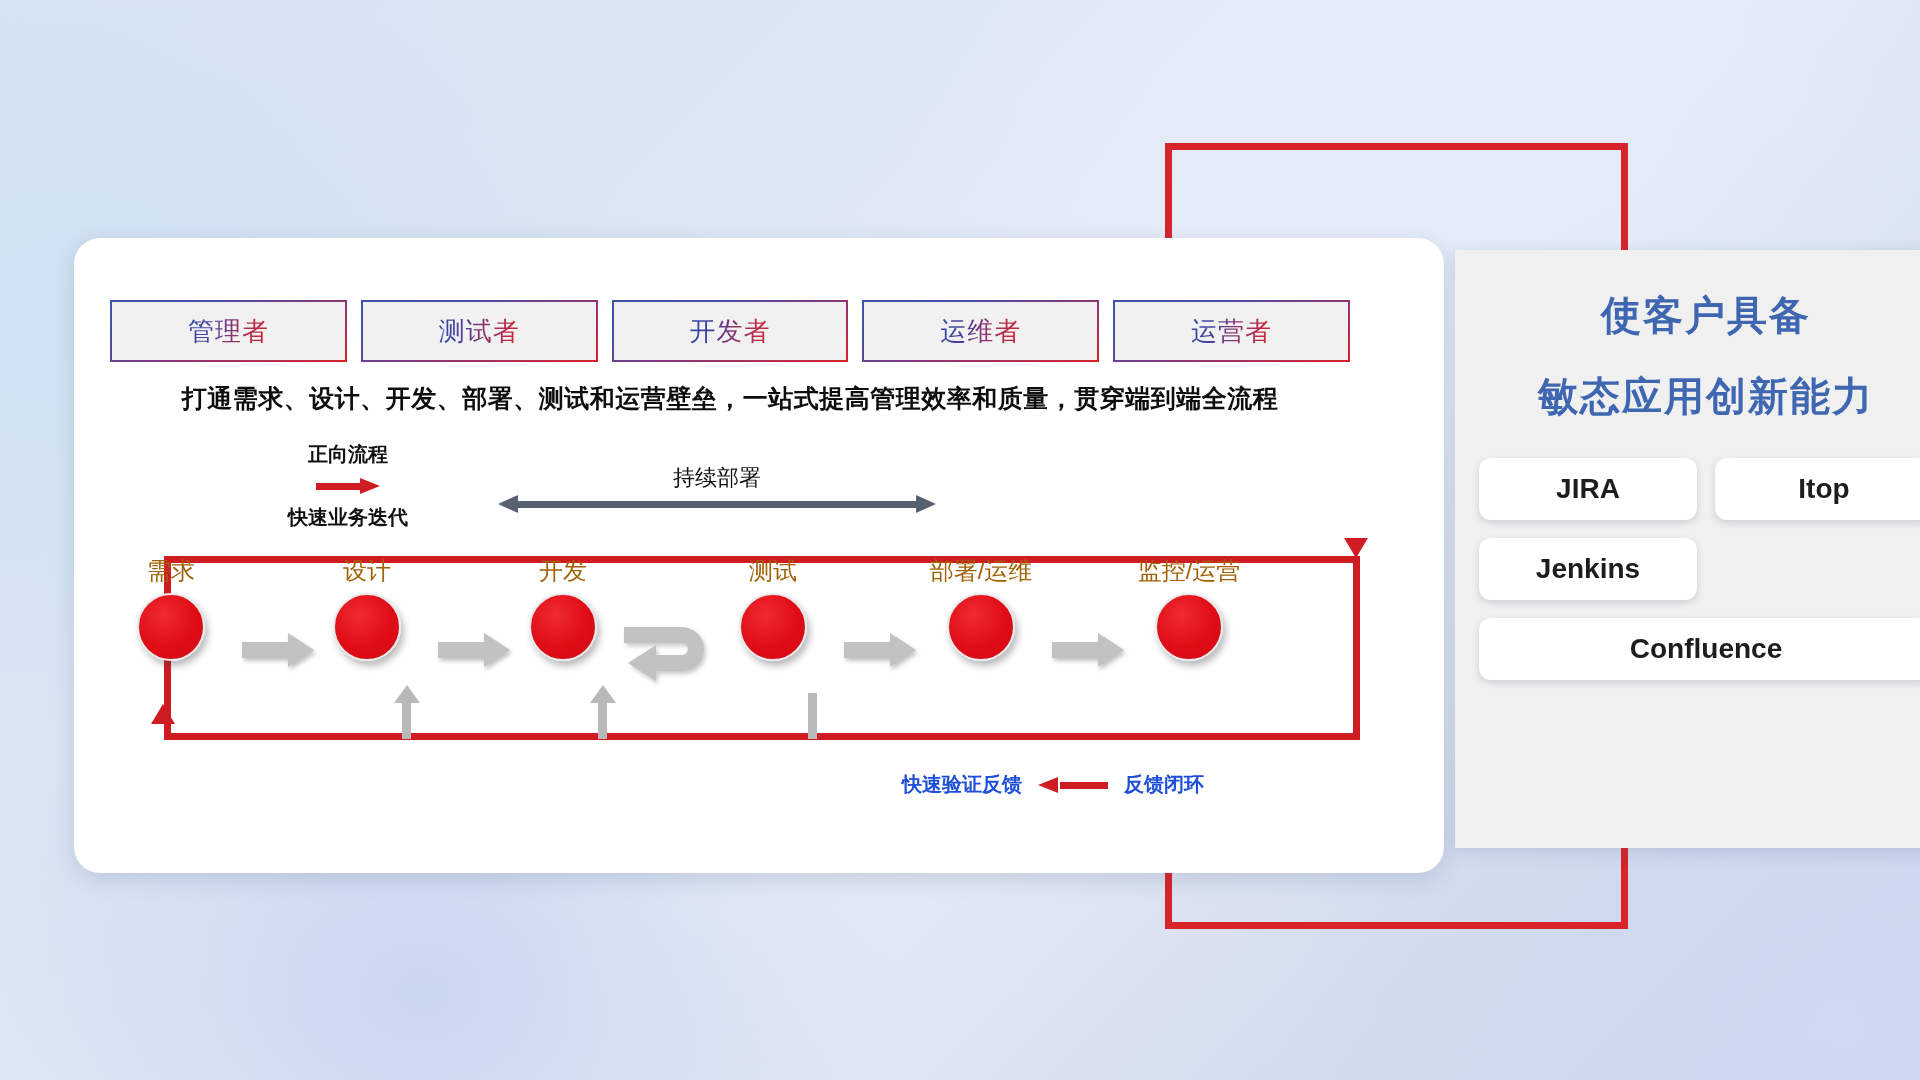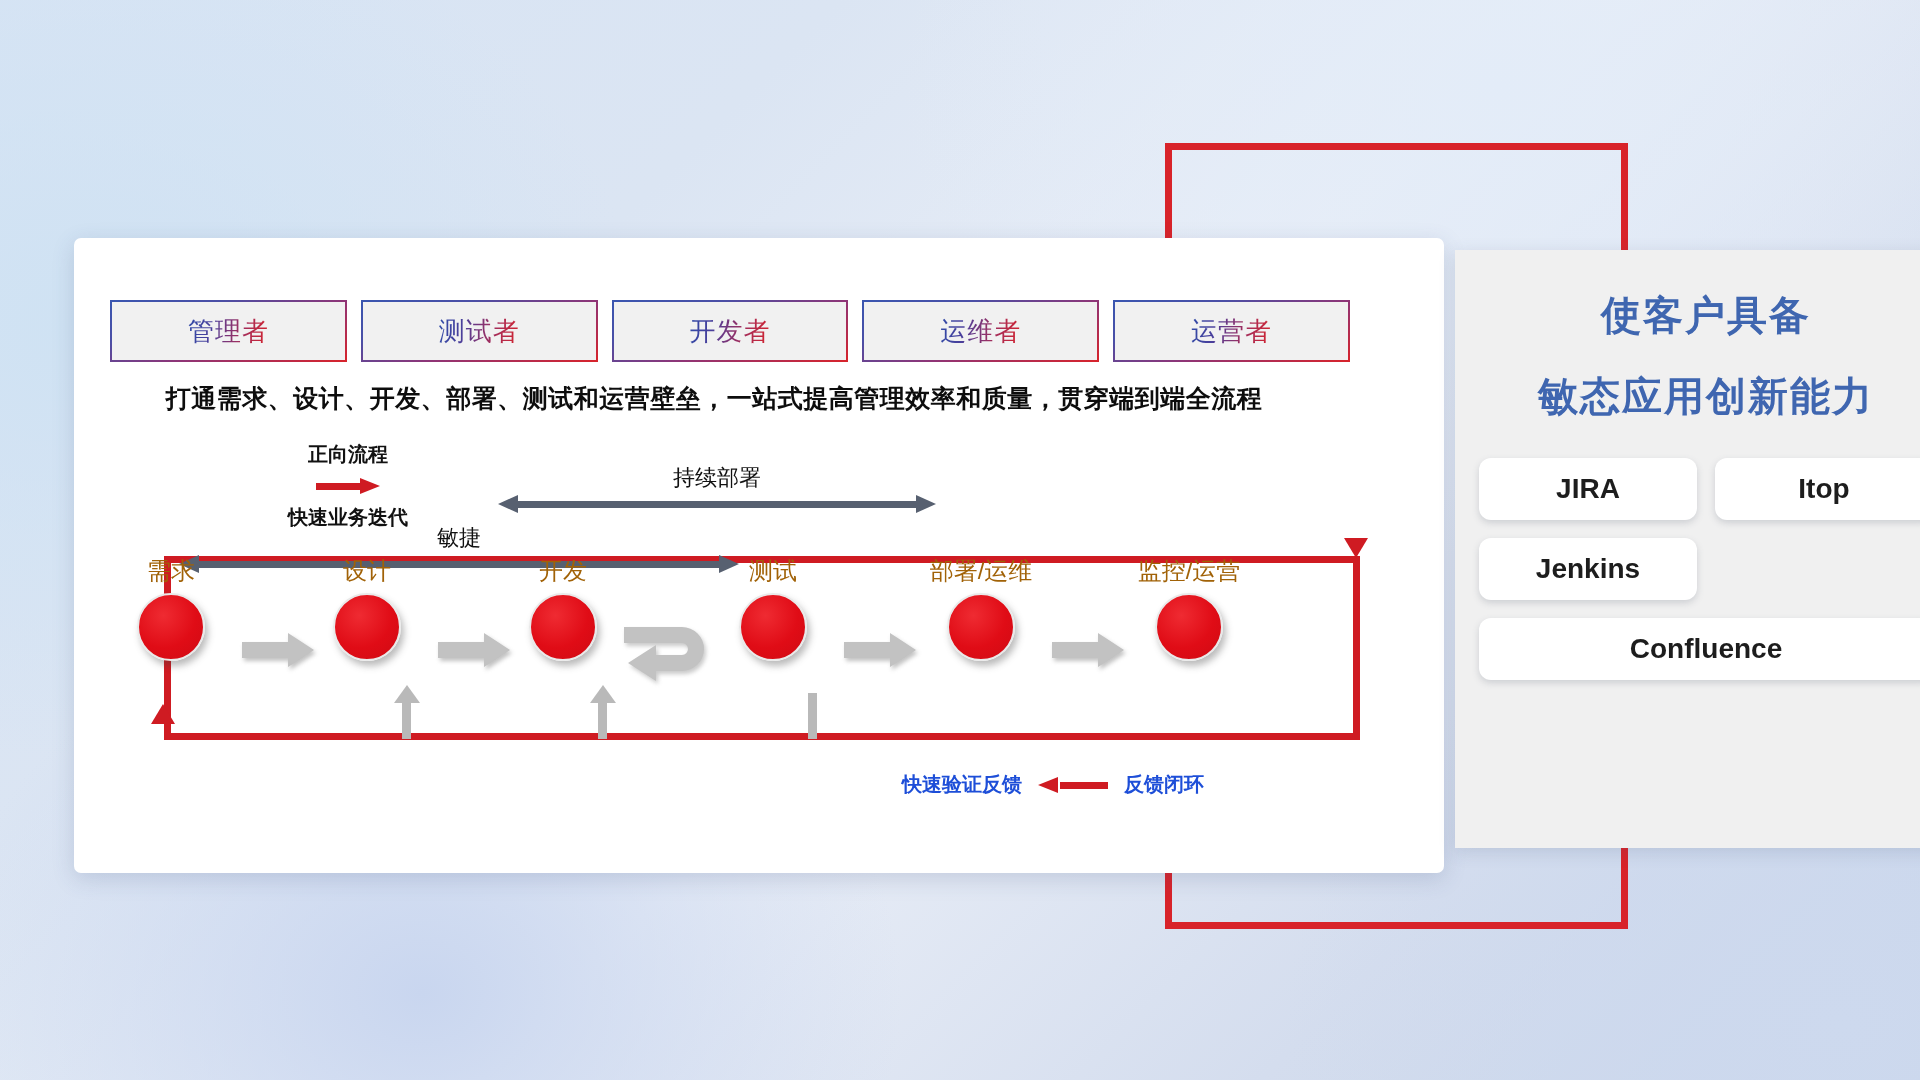--- a/index.html
+++ b/index.html
@@ -19,21 +19,21 @@
   
   .redframe{
     position:absolute; left:1165px; top:143px; width:463px; height:786px;
     border:7px solid #d8232a; border-left-width:7px;
     background:transparent;
   }
 
   
   .card{
     position:absolute; left:74px; top:238px; width:1370px; height:635px;
-    background:#fff; border-radius:7px;
+    background:#fff; border-radius:26px;
     box-shadow:0 6px 22px rgba(60,80,120,.18);
   }
 
   
   .roles{
     position:absolute; left:36px; top:62px; width:1240px;
     display:flex; gap:14px;
   }
   .role{
     flex:1 1 0; height:62px;
@@ -48,21 +48,21 @@
   }
   .role span{
     font-size:26px; font-weight:400; letter-spacing:1px;
     background:linear-gradient(100deg,#2f4ba8 0%,#4a3f9b 30%,#9c2f62 62%,#d8232a 100%);
     -webkit-background-clip:text; background-clip:text; color:transparent;
     -webkit-text-fill-color:transparent;
   }
 
   
   .desc{
-    position:absolute; left:20px; top:144px; width:1240px;
+    position:absolute; left:36px; top:144px; width:1240px;
     text-align:center; font-size:25px; font-weight:bold; color:#0d0d0d;
     letter-spacing:.5px; white-space:nowrap;
   }
 
   
   .legend-fwd{
     position:absolute; left:214px; top:203px;
     display:flex; align-items:center; gap:10px;
     font-size:20px; font-weight:bold; color:#111;flex-direction:column;
   }
@@ -190,28 +190,20 @@
         <i class="hl"></i>
           <i class="bar"></i>
           <i class="hr"></i>
       </div>
     </div>
 
     <div class="loop"></div>
     <div class="loop-arrow-down"></div>
     <div class="loop-arrow-up"></div>
 
-    <div class="span-wrap" style="left:105px; top:285px; width:560px;">
-      <div class="span-label">敏捷</div>
-      <div class="dbl">
-        <i class="hl"></i>
-          <i class="bar"></i>
-          <i class="hr"></i>
-      </div>
-    </div>
 
     <div class="flow">
 
       <div class="node" style="left:22px;">
         <div class="lbl">需求</div>
         <div class="dot"></div>
       </div>
       <div class="gray-arrow" style="left:132px;">
         <svg width="72" height="34" viewBox="0 0 72 34">
             <path d="M0 9 H46 V0 L72 17 L46 34 V25 H0 Z" fill="#c2c2c2"></path>

